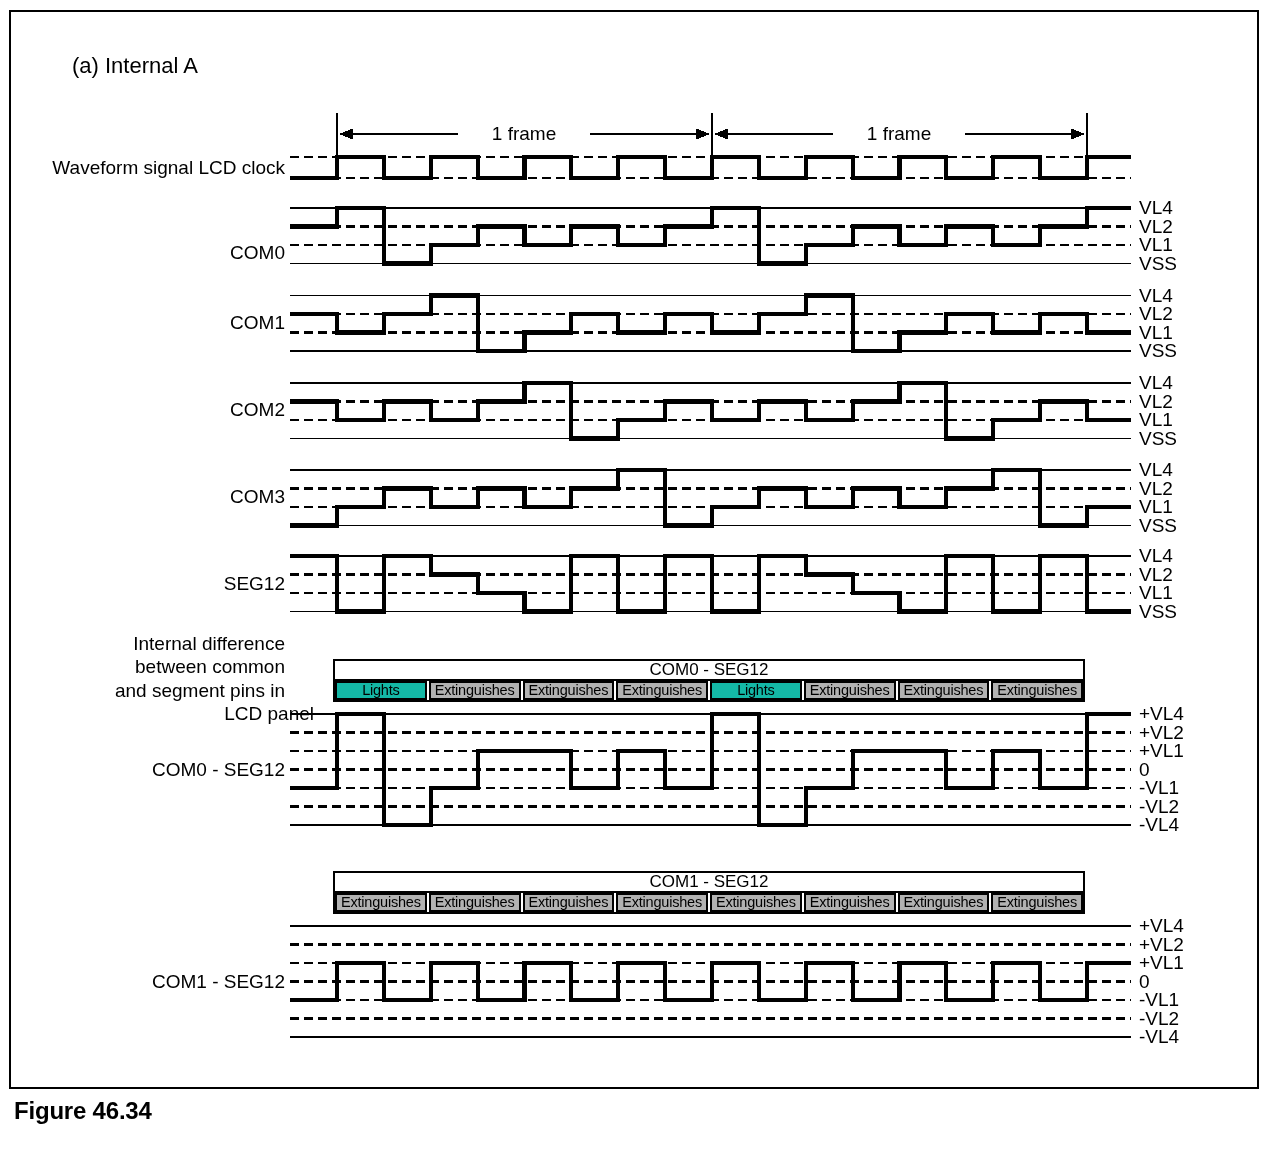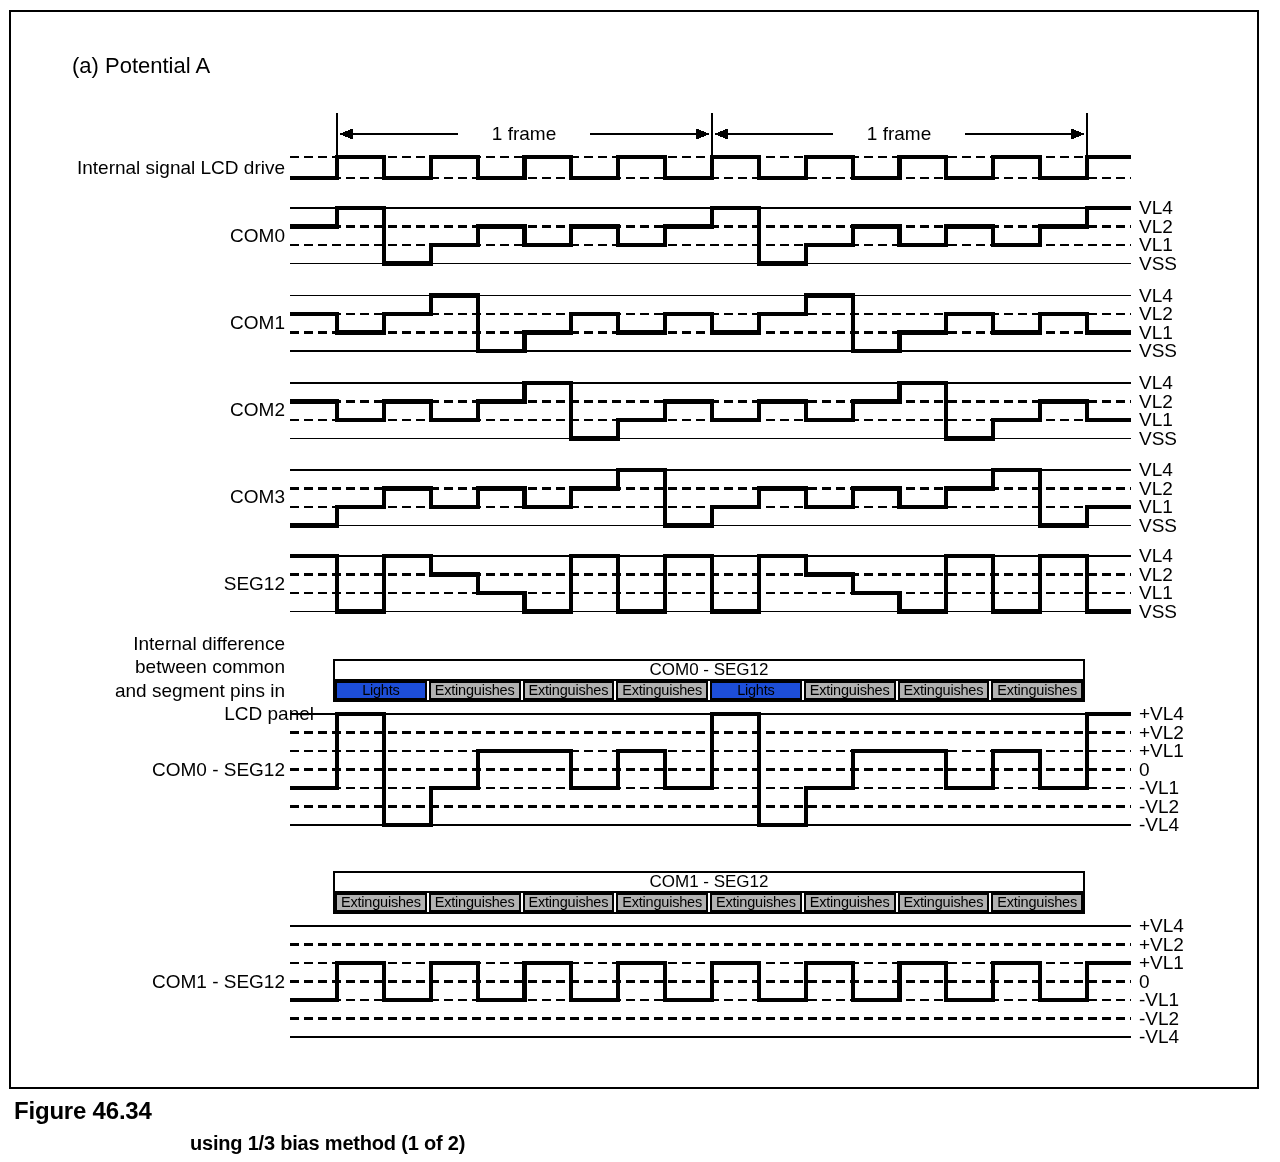--- a/index.html
+++ b/index.html
@@ -28,30 +28,30 @@
   .wtable{position:absolute;border:2px solid #000;background:#fff;box-sizing:border-box;}
   .wtable .hdr{
     text-align:center;font-size:17px;border-bottom:2px solid #000;
     box-sizing:content-box;background:#fff;white-space:nowrap;
   }
   .wtable .cells{display:flex;gap:2px;background:#fff;}
   .cell{
     flex:1 1 0;border:2px solid #000;box-sizing:border-box;text-align:center;
     font-size:14.5px;letter-spacing:-0.2px;white-space:nowrap;overflow:hidden;
   }
-  .cell.on{background:#1d4ed8;}
+  .cell.on{background:#14b8a6;}
   .cell.off{background:#b2b2b2;}
   .caption-num{position:absolute;left:14px;top:1097px;font-size:24px;font-weight:bold;letter-spacing:-0.2px;}
   .caption-text{position:absolute;left:190px;top:1097px;font-size:20px;font-weight:bold;line-height:31px;letter-spacing:-0.2px;}
 </style>
 </head>
 <body>
 
 <div id="border-box"></div>
-<div id="title">(a) Potential A</div>
+<div id="title">(a) Internal A</div>
 
 <svg id="wave-svg" width="1280" height="1162" shape-rendering="crispEdges">
     <line x1="337" y1="113" x2="337" y2="156" class="tick"></line>
     <line x1="712" y1="113" x2="712" y2="156" class="tick"></line>
     <line x1="1087" y1="113" x2="1087" y2="156" class="tick"></line>
     <line x1="350" y1="134" x2="458" y2="134" class="arrowline"></line>
     <line x1="590" y1="134" x2="699" y2="134" class="arrowline"></line>
     <polygon points="339,134 353,128.5 353,139.5" class="ahead"></polygon>
     <polygon points="710,134 696,128.5 696,139.5" class="ahead"></polygon>
     <line x1="725" y1="134" x2="833" y2="134" class="arrowline"></line>
@@ -116,22 +116,22 @@
       <line x1="290" y1="1000" x2="1131" y2="1000" class="lvl-dashed"></line>
       <line x1="290" y1="1018.5" x2="1131" y2="1018.5" class="lvl-dashed"></line>
       <line x1="290" y1="1037" x2="1131" y2="1037" class="lvl-solid"></line>
       <path d="M 290 1000 H 337 V 963 H 383.875 V 1000 H 430.75 V 963 H 477.625 V 1000 H 524.5 V 963 H 571.375 V 1000 H 618.25 V 963 H 665.125 V 1000 H 712 V 963 H 758.875 V 1000 H 805.75 V 963 H 852.625 V 1000 H 899.5 V 963 H 946.375 V 1000 H 993.25 V 963 H 1040.125 V 1000 H 1087 V 963 H 1131" class="wave"></path>
     </g>
   </svg>
 
 <div id="labels">
     <div class="frame-label" style="left: 458px; width: 132px; top: 122px;">1 frame</div>
     <div class="frame-label" style="left: 833px; width: 132px; top: 122px;">1 frame</div>
-    <div class="row-label" style="top: 157px;">Internal signal LCD drive</div>
-    <div class="row-label" style="top: 225px;">COM0</div>
+    <div class="row-label" style="top: 157px;">Waveform signal LCD clock</div>
+    <div class="row-label" style="top: 242px;">COM0</div>
     <div class="level-label" style="top: 197px;">VL4</div>
     <div class="level-label" style="top: 215.5px;">VL2</div>
     <div class="level-label" style="top: 234px;">VL1</div>
     <div class="level-label" style="top: 252.5px;">VSS</div>
     <div class="row-label" style="top: 312px;">COM1</div>
     <div class="level-label" style="top: 284.5px;">VL4</div>
     <div class="level-label" style="top: 303px;">VL2</div>
     <div class="level-label" style="top: 321.5px;">VL1</div>
     <div class="level-label" style="top: 340px;">VSS</div>
     <div class="row-label" style="top: 399px;">COM2</div>
@@ -195,14 +195,13 @@
         <div class="cell off" style="height: 19px; line-height: 15px;">Extinguishes</div>
         <div class="cell off" style="height: 19px; line-height: 15px;">Extinguishes</div>
         <div class="cell off" style="height: 19px; line-height: 15px;">Extinguishes</div>
       </div>
     </div>
   </div>
 
 <div class="caption-num">Figure 46.34</div>
 <div class="caption-text">
   <br>
-  <span>using 1/3 bias method (1 of 2)</span>
 </div>
 
 </body></html>

